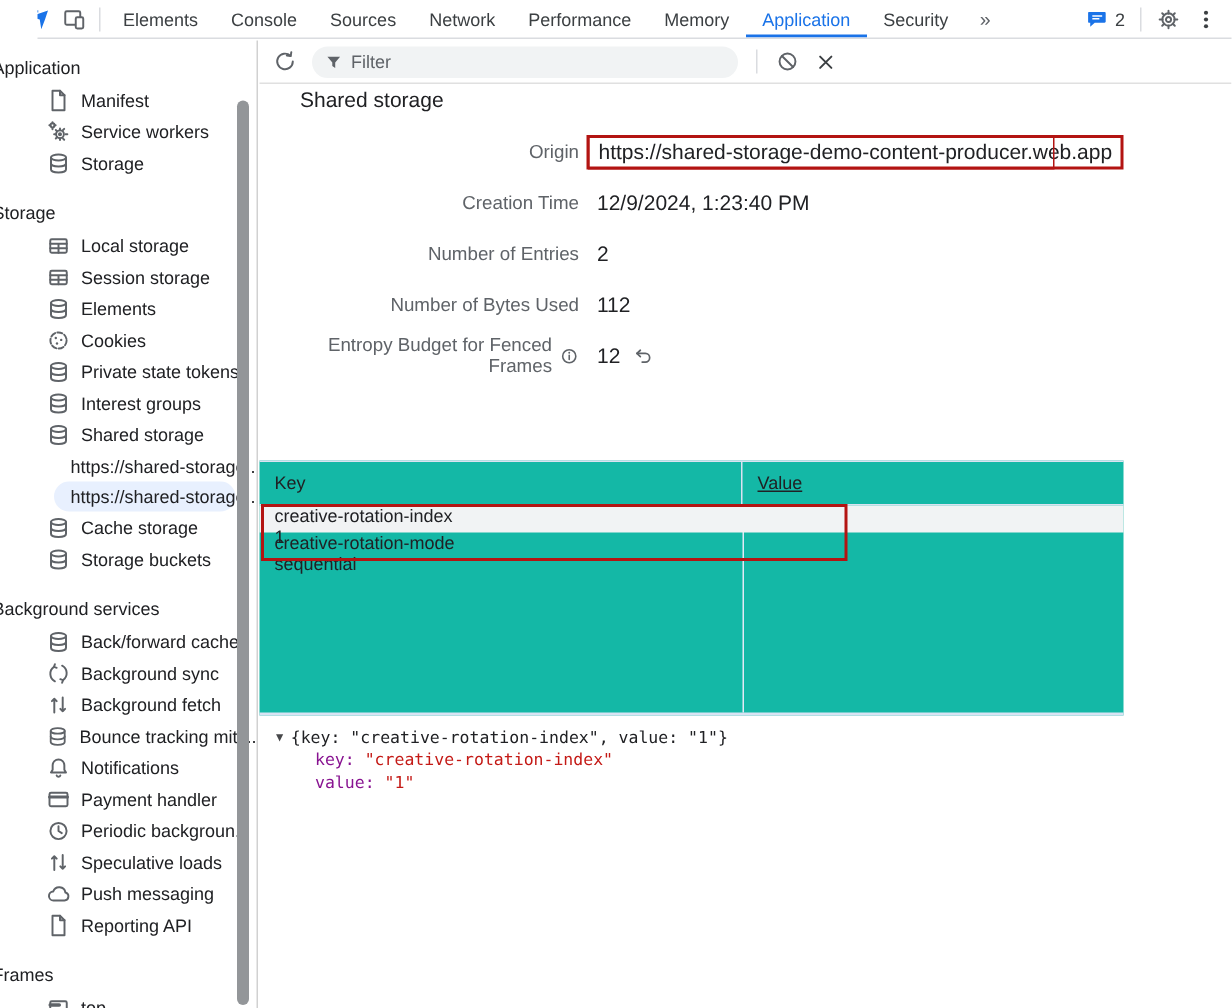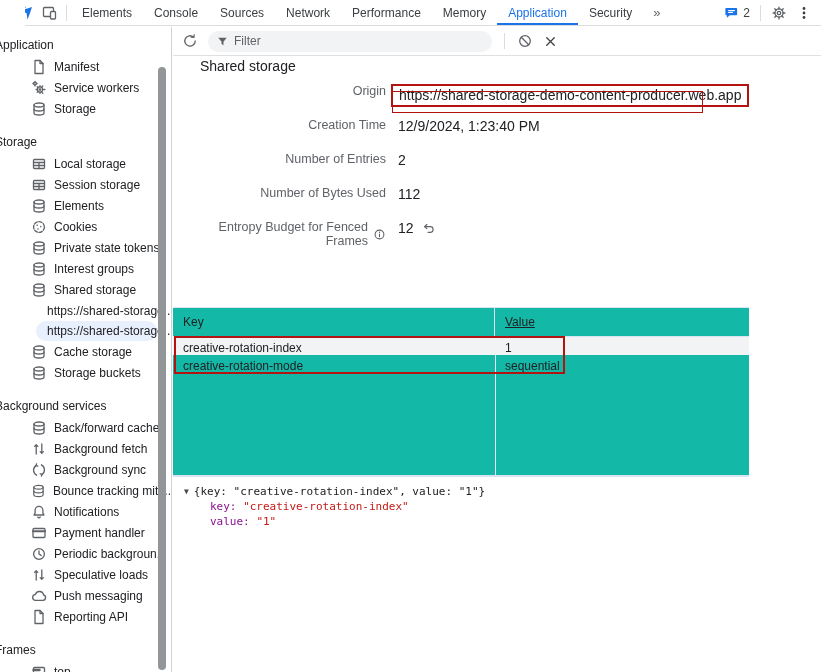--- a/index.html
+++ b/index.html
@@ -41,35 +41,35 @@
   .filter-pill{ margin-left:10px; width:284px; height:21px; background:#f1f3f4; border-radius:11px;
     display:flex; align-items:center; padding:0 8px; gap:5px;}
   .filter-pill input{ border:none; background:transparent; outline:none; font:12px "Liberation Sans",sans-serif;
     color:#202124; width:230px;}
   .filter-pill input::placeholder{ color:#5f6368;}
   .tool-div{ width:1px; height:16px; background:#dadce0; margin-left:12px;}
 
   
   .report-title{ position:absolute; left:200px; top:58px; font-size:14px; font-weight:500; color:#202124;}
   .fields{ position:absolute; left:173px; top:84px; width:648px;}
-  .frow{ display:flex; align-items:flex-start; height:34px;}
+  .frow{ display:flex; align-items:center; height:34px;}
   .flabel{ width:213px; text-align:right; color:#5f6368; font-size:12.5px;
     display:flex; justify-content:flex-end; align-items:center; gap:5px;}
   .fvalue{ margin-left:12px; color:#202124; font-size:14px; display:flex; align-items:center; gap:8px;}
   .boxed{ border:2px solid #b31412; padding:1px 6px 2px 6px; margin-left:5px;}
 
   
   .grid{ position:absolute; left:173px; top:307px; width:576px; height:170px;
     border-top:1px solid #dbe2f1; border-bottom:2px solid #d9e3f3; background:#14b8a6;}
   .g-head{ display:flex; height:29px; border-bottom:1px solid #dbe2f1; align-items:center;}
   .g-head .c1{ width:322px; padding-left:10px; border-right:1px solid #dbe2f1; height:100%; display:flex; align-items:center;}
   .g-head .c2{ padding-left:10px;text-decoration:underline;}
   .g-body{ position:relative; height:138px;}
   .g-colline{ position:absolute; left:322px; top:0; bottom:0; width:1px; background:#e3e9f5;}
-  .g-row{ display:flex; height:18px; align-items:flex-end; position:relative;}
+  .g-row{ display:flex; height:18px; align-items:flex-start; position:relative;flex-direction:column;}
   .g-row.odd{ background:#f1f3f4;}
   .g-row .c1{ width:322px; padding-left:10px;}
   .g-row .c2{ padding-left:10px;}
 
   
   .anno{ position:absolute; border:2px solid #b31412; pointer-events:none;}
   .anno-origin{ left:392px; top:91px; width:311px; height:22px; border-width:1.5px;}
   .anno-rows{ left:174px; top:336px; width:391px; height:38px;}
 
   
@@ -284,36 +284,36 @@
           <ellipse cx="8" cy="4" rx="5" ry="2"></ellipse>
           <path d="M3 4v8c0 1.1 2.2 2 5 2s5-.9 5-2V4"></path>
           <path d="M3 8c0 1.1 2.2 2 5 2s5-.9 5-2"></path>
         </g>
       </svg>
     <span class="lbl">Back/forward cache</span>
   </div>
   <div class="s-item">
     <svg width="16" height="16" viewBox="0 0 16 16">
         <g class="ic">
-          <path d="M5.2 13V3.8M5.2 3.8 3.6 5.4M5.2 3.8l1.6 1.6"></path>
-          <path d="M10.8 3v9.2M10.8 12.2l-1.6-1.6M10.8 12.2l1.6-1.6"></path>
-        </g>
-      </svg>
-    <span class="lbl">Background fetch</span>
-  </div>
-  <div class="s-item">
-    <svg width="16" height="16" viewBox="0 0 16 16">
-        <g class="ic">
           <path d="M5.6 13.2A5.6 5.6 0 0 1 5 3.6"></path>
           <path d="M5.6 1.8l-.6 1.8 1.8.6"></path>
           <path d="M10.4 2.8a5.6 5.6 0 0 1 .6 9.6"></path>
           <path d="M10.4 14.2l.6-1.8-1.8-.6"></path>
         </g>
       </svg>
     <span class="lbl">Background sync</span>
+  </div>
+  <div class="s-item">
+    <svg width="16" height="16" viewBox="0 0 16 16">
+        <g class="ic">
+          <path d="M5.2 13V3.8M5.2 3.8 3.6 5.4M5.2 3.8l1.6 1.6"></path>
+          <path d="M10.8 3v9.2M10.8 12.2l-1.6-1.6M10.8 12.2l1.6-1.6"></path>
+        </g>
+      </svg>
+    <span class="lbl">Background fetch</span>
   </div>
   <div class="s-item">
     <svg width="16" height="16" viewBox="0 0 16 16">
         <g class="ic">
           <ellipse cx="8" cy="4" rx="5" ry="2"></ellipse>
           <path d="M3 4v8c0 1.1 2.2 2 5 2s5-.9 5-2V4"></path>
           <path d="M3 8c0 1.1 2.2 2 5 2s5-.9 5-2"></path>
         </g>
       </svg>
     <span class="lbl">Bounce tracking miti...</span>

